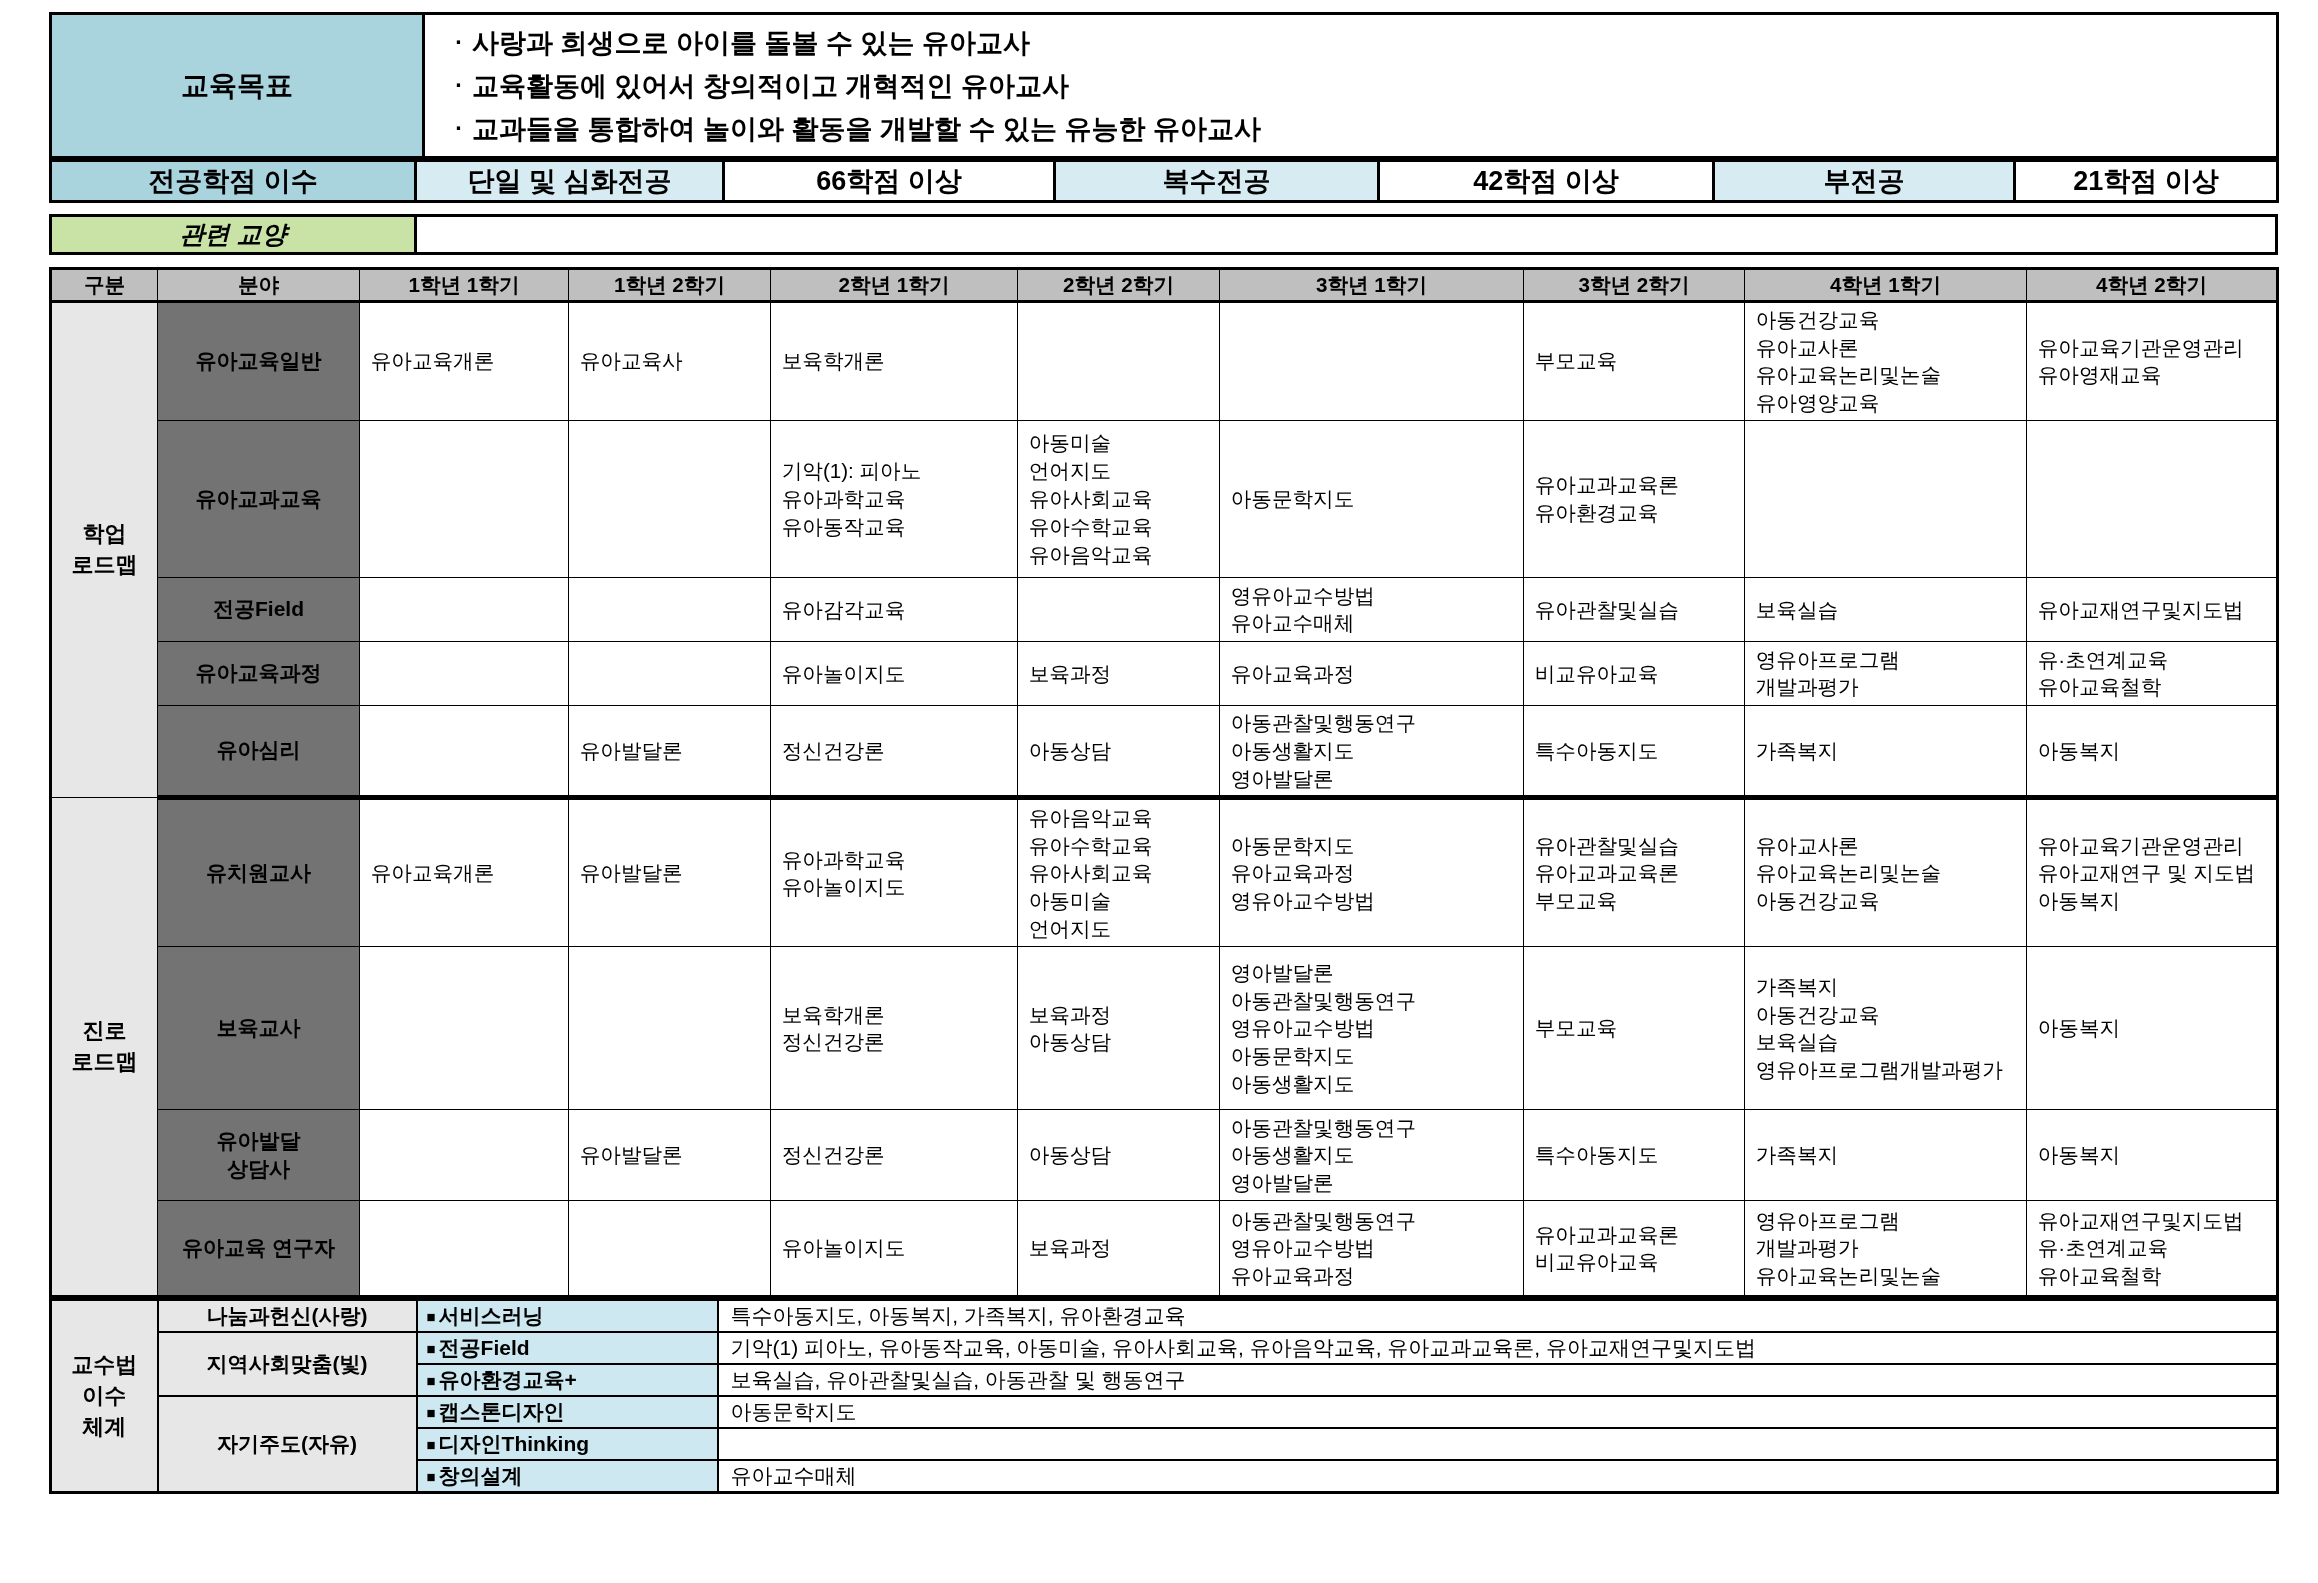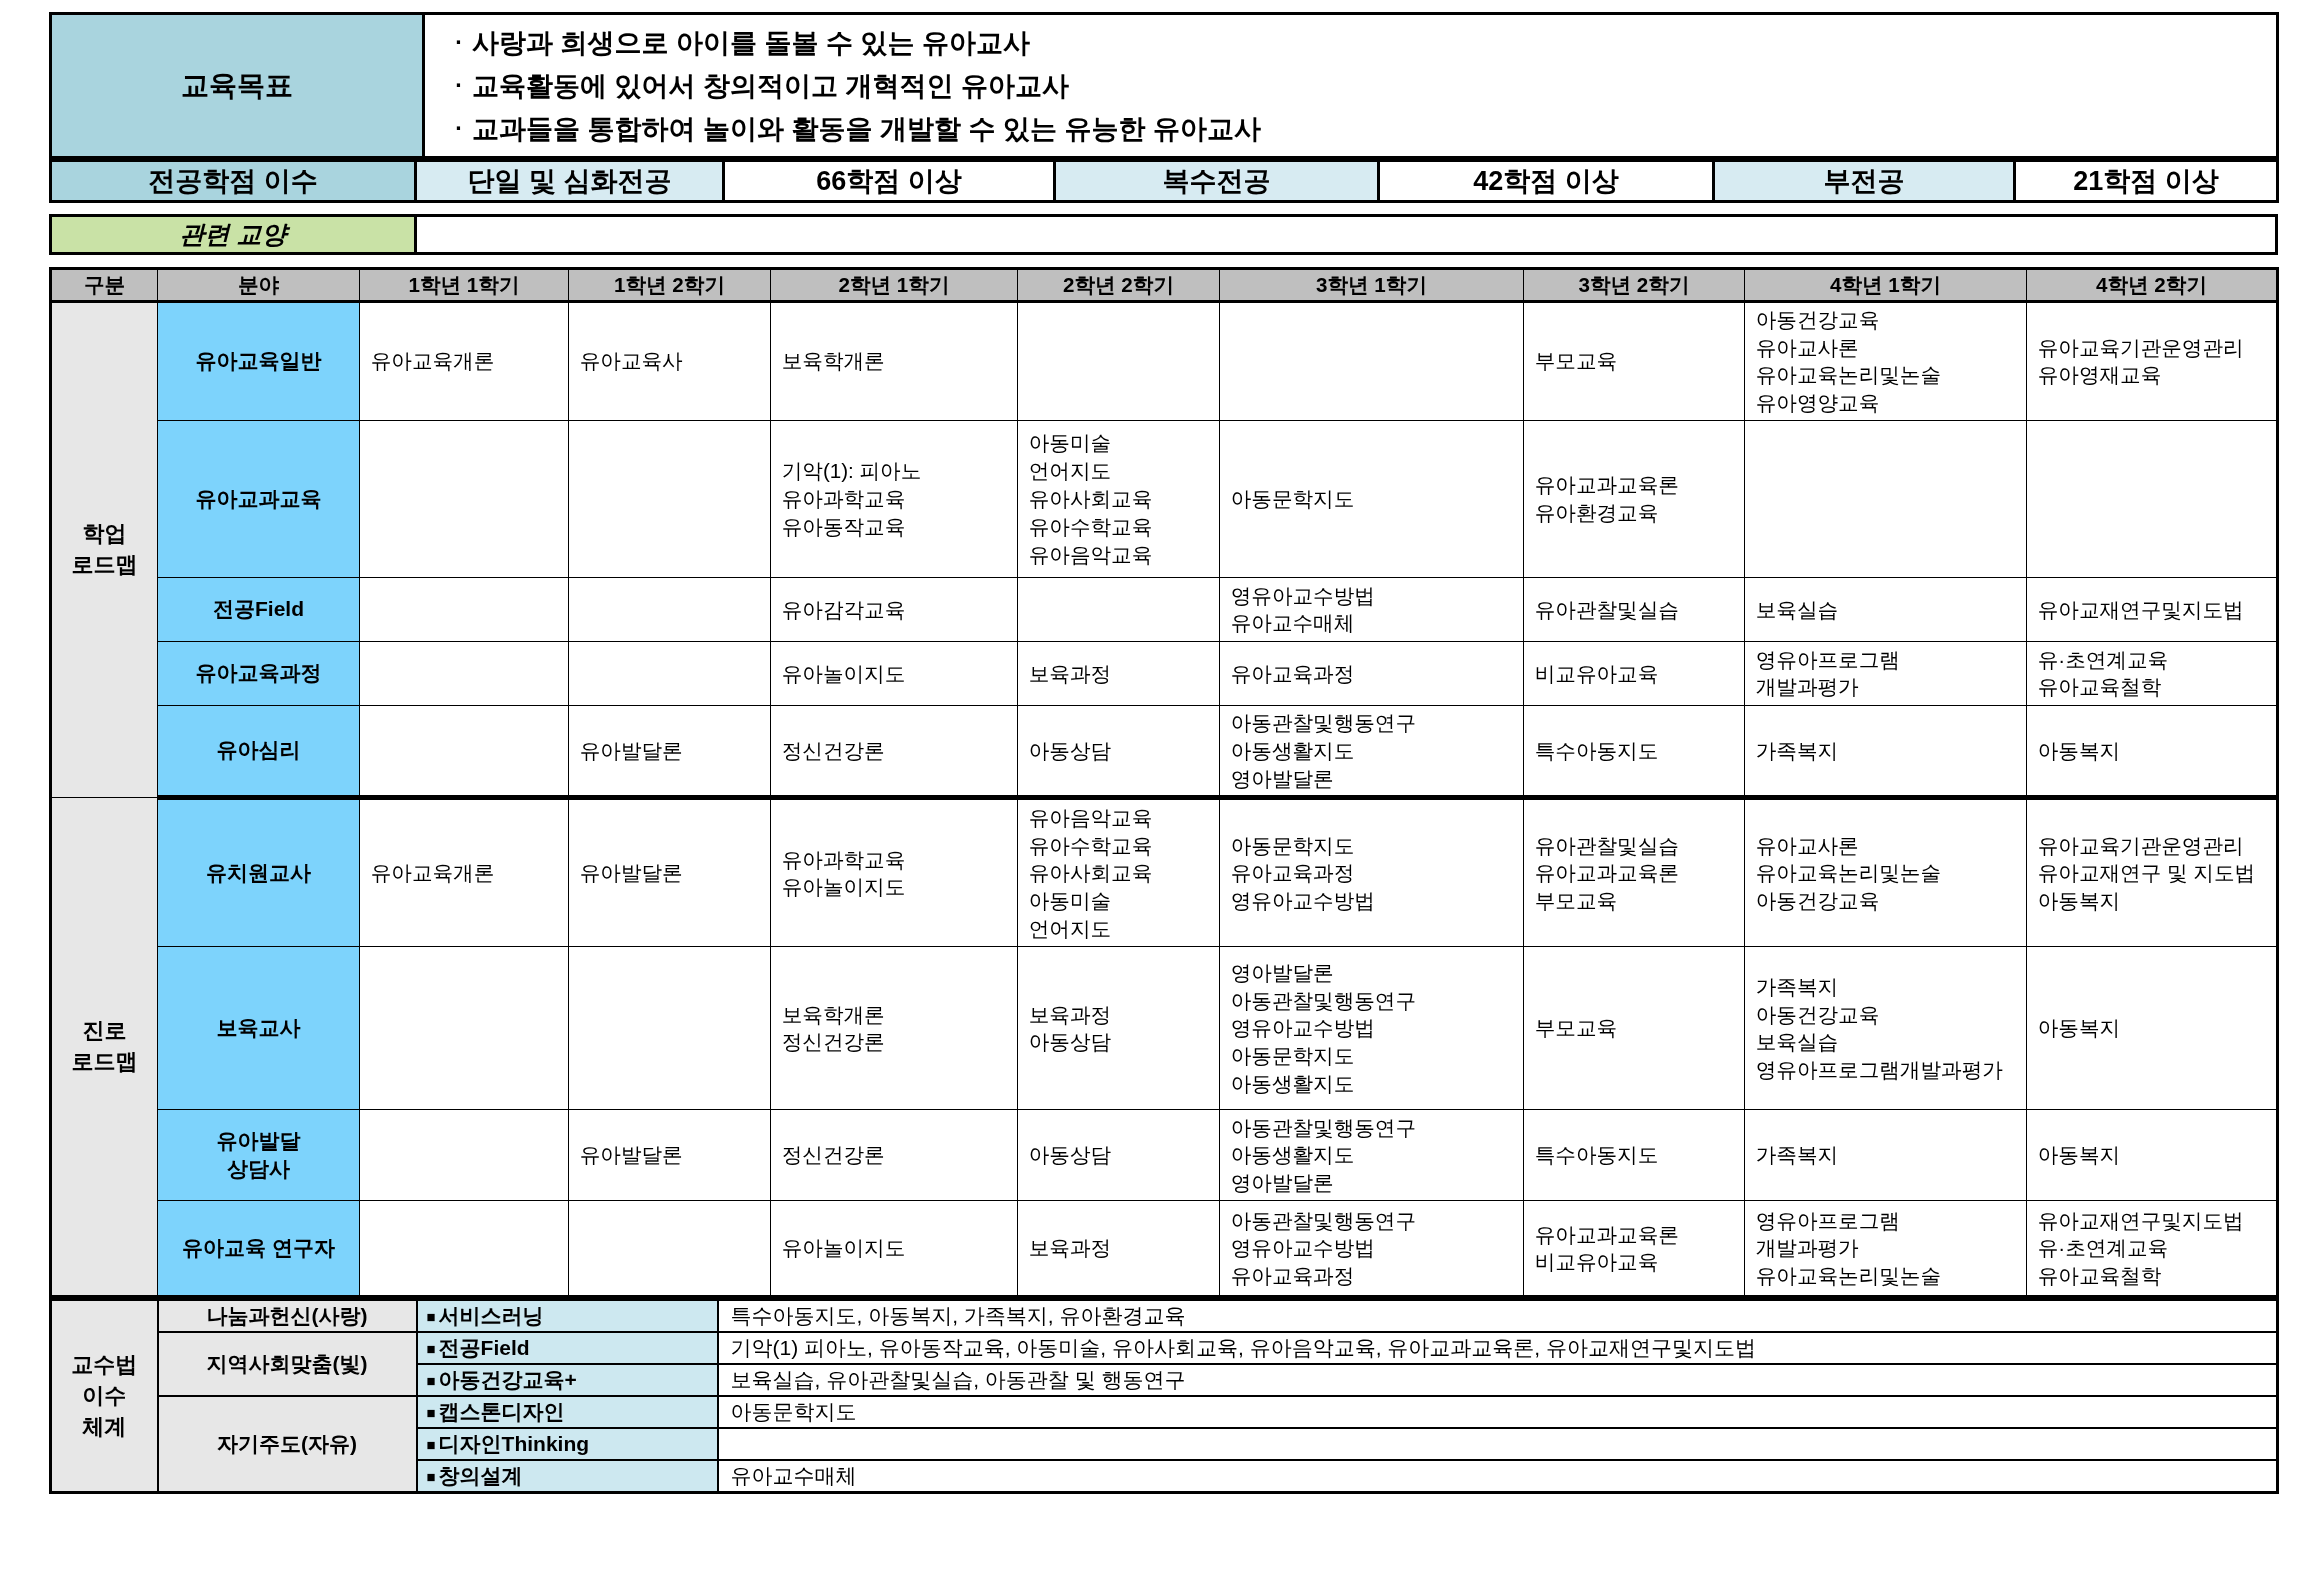--- a/index.html
+++ b/index.html
@@ -41,21 +41,21 @@
   .liberal { border:3px solid #000; margin-top:11.4px; }
   .liberal td { border:3px solid #000; height:38px;font-style:italic; }
   .liberal .lab { background:#c9e2a6; font-weight:bold; font-size:25px; text-align:center; }
   .liberal .val { background:#fff; }
 
   
   .main { border:3px solid #000; margin-top:11.4px; }
   .main td { border:1.5px solid #000; vertical-align:middle; }
   .main tr.head td { background:#bfbfbf; font-weight:bold; font-size:20.6px; text-align:center; height:33px; border-bottom:3.8px solid #000; }
   .main td.group { background:#e7e7e7; font-weight:bold; font-size:22px; text-align:center; white-space:pre-line; line-height:1.4; }
-  .main td.field { background:#7dd3fc; font-weight:bold; font-size:21px; text-align:center; white-space:pre-line; line-height:1.35; }
+  .main td.field { background:#737373; font-weight:bold; font-size:21px; text-align:center; white-space:pre-line; line-height:1.35; }
   .main td.course { background:#fff; font-size:20.6px; padding:3px 4.6px 3px 10.7px; white-space:pre-line; line-height:1.35; }
   .main tr.h1 { height:119px; } .main tr.h2 { height:157px; } .main tr.h3 { height:64px; }
   .main tr.h4 { height:64px; }  .main tr.h5 { height:88px; } .main tr.h6 { height:149px; }
   .main tr.h7 { height:163px; } .main tr.h8 { height:91px; } .main tr.h9 { height:96px; }
   .main tr.sec-end td { border-bottom:5.3px solid #000; }
 
   
   .method { border:3px solid #000; border-top:3px solid #000; }
   .method td { border:2.3px solid #000; vertical-align:middle; height:30px; }
   .method td.group { background:#e7e7e7; font-weight:bold; font-size:22px; text-align:center; white-space:pre-line; line-height:1.4; }
@@ -334,21 +334,21 @@
     </tr>
     <tr>
       <td class="cat" rowspan="2">지역사회맞춤(빛)</td>
       <td class="mth">
         <span class="sq">■</span><span>전공Field</span>
       </td>
       <td class="crs">기악(1) 피아노, 유아동작교육, 아동미술, 유아사회교육, 유아음악교육, 유아교과교육론, 유아교재연구및지도법</td>
     </tr>
     <tr>
       <td class="mth">
-        <span class="sq">■</span><span>아동건강교육+</span>
+        <span class="sq">■</span><span>유아환경교육+</span>
       </td>
       <td class="crs">보육실습, 유아관찰및실습, 아동관찰 및 행동연구</td>
     </tr>
     <tr>
       <td class="cat" rowspan="3">자기주도(자유)</td>
       <td class="mth">
         <span class="sq">■</span><span>캡스톤디자인</span>
       </td>
       <td class="crs">아동문학지도</td>
     </tr>

